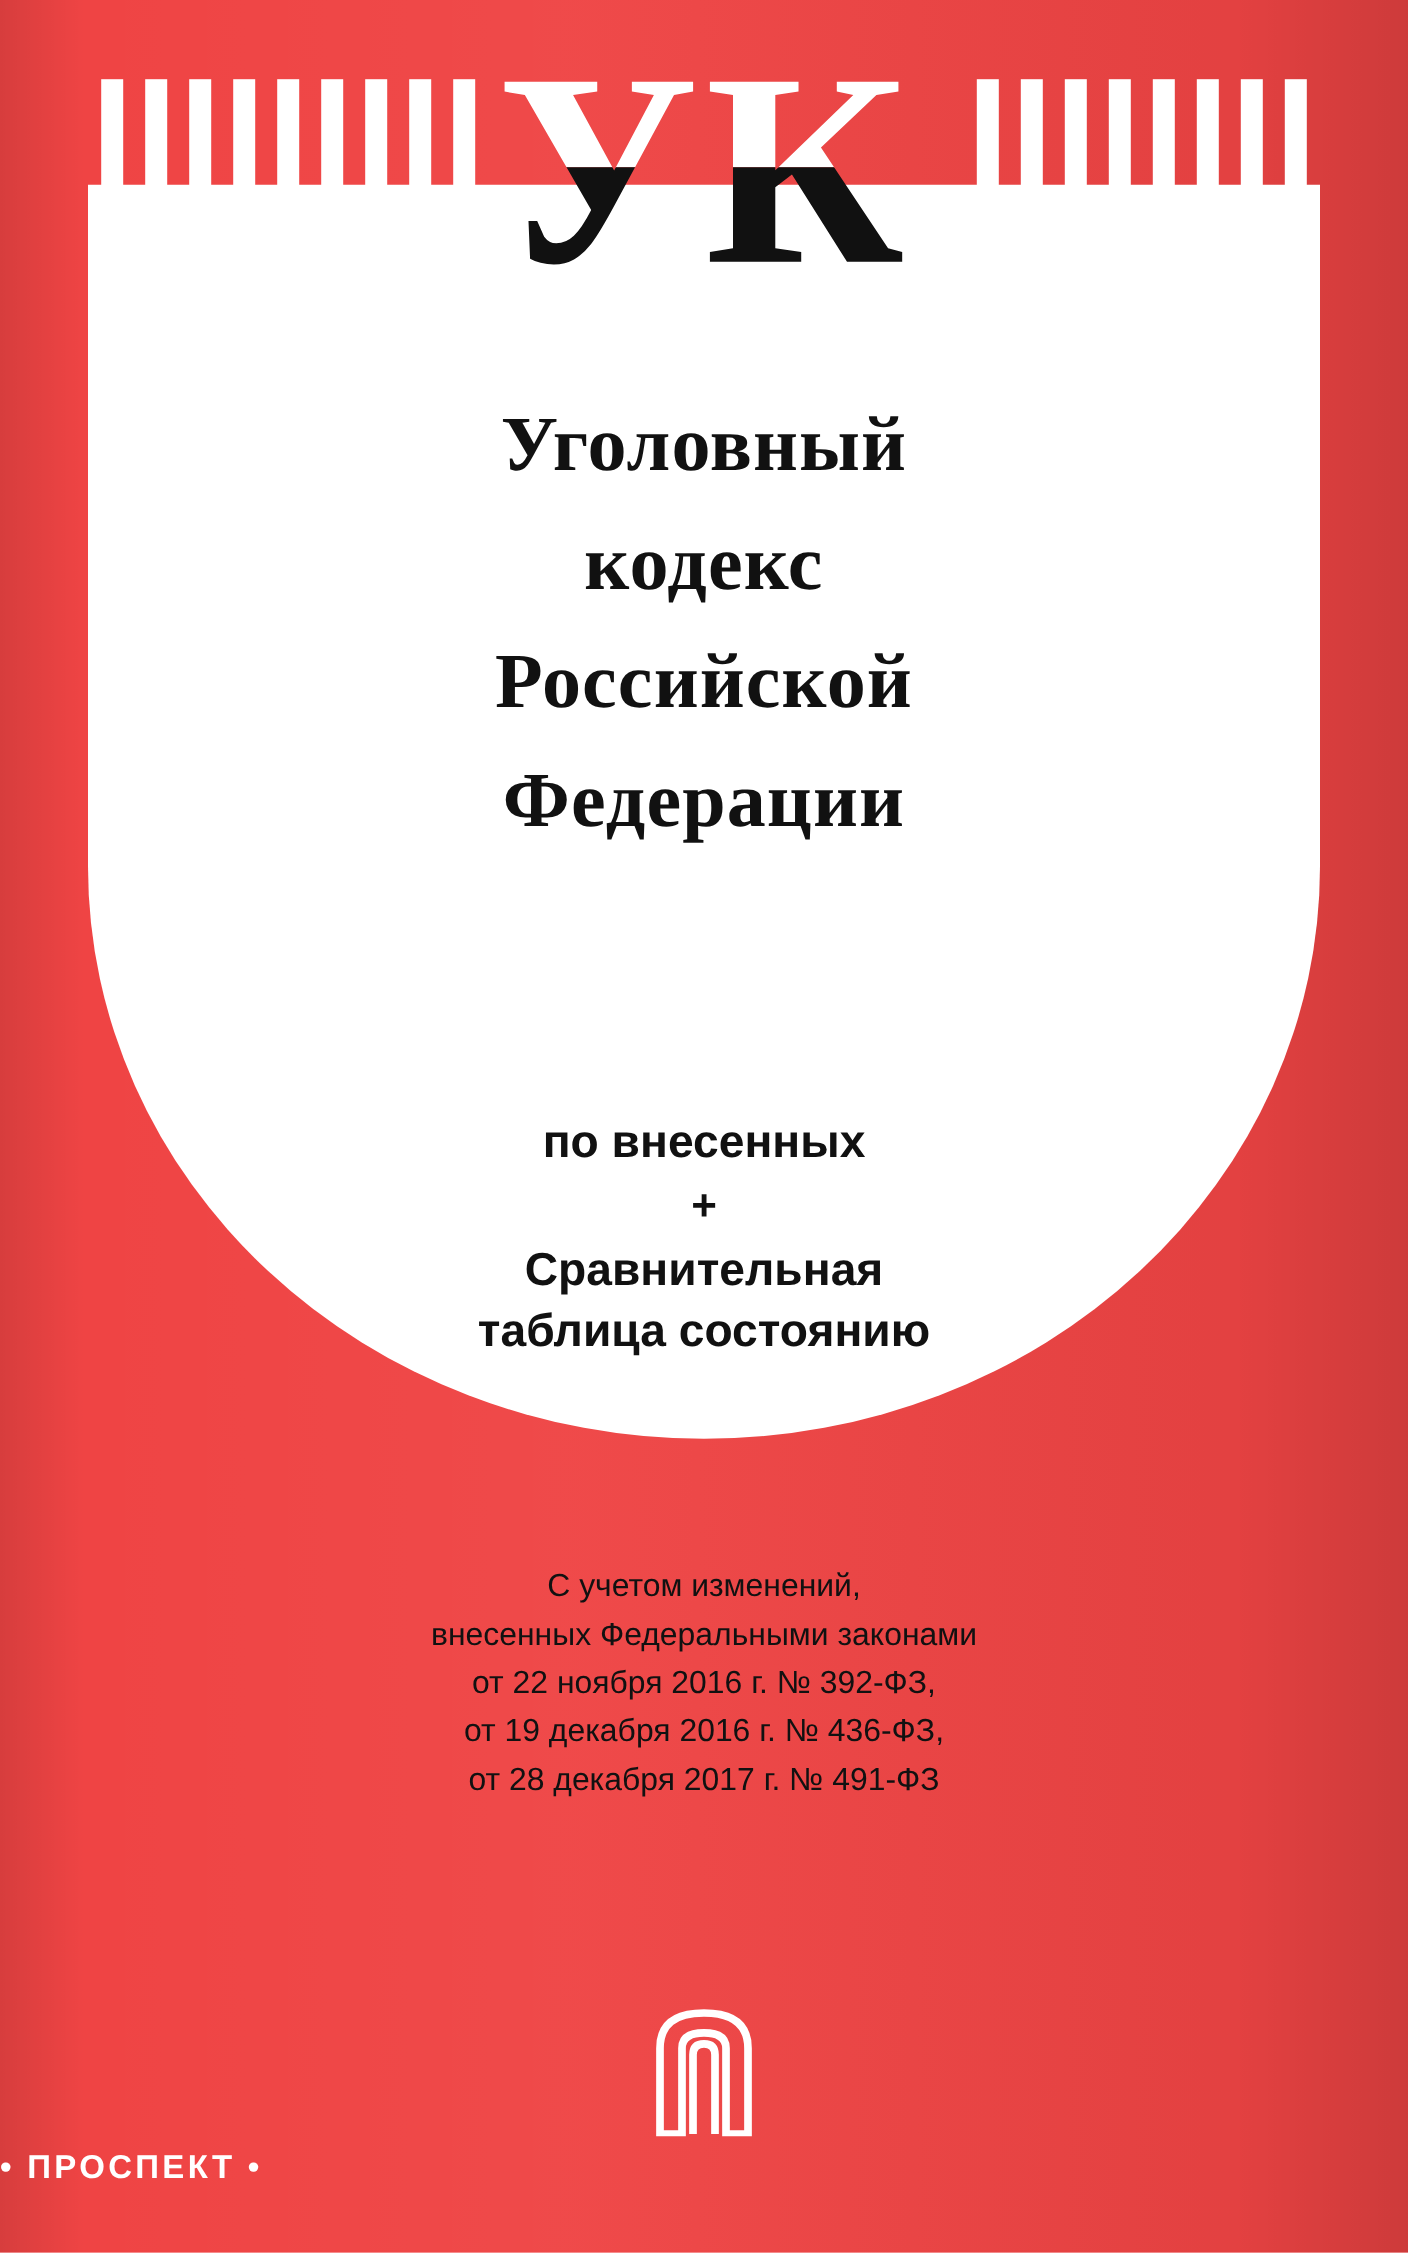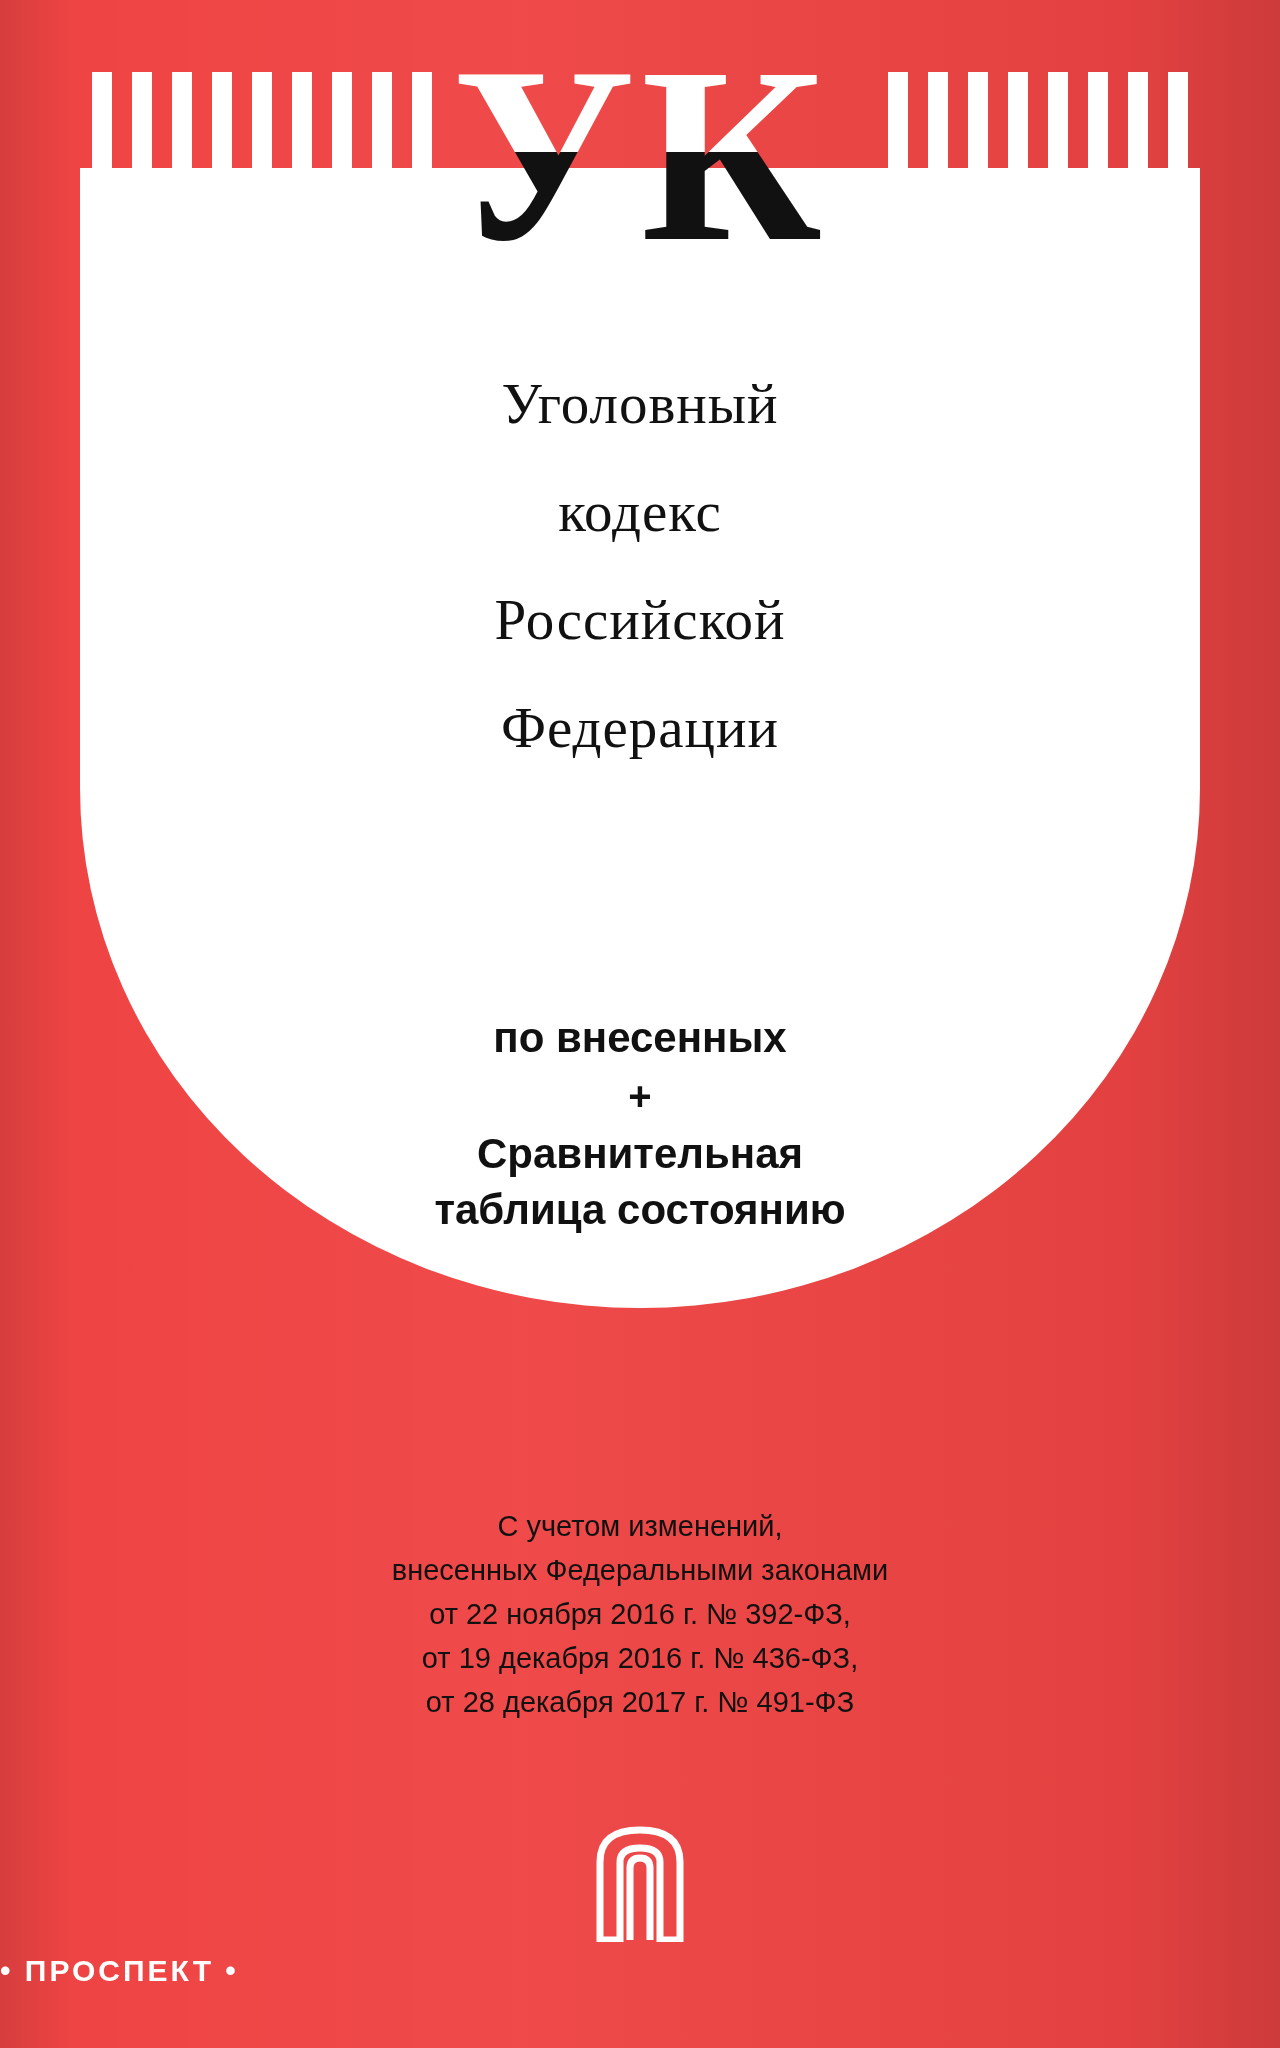--- a/index.html
+++ b/index.html
@@ -115,22 +115,22 @@
     position: absolute;
     top: 350px;
     left: 120px;
     width: 1040px;
     text-align: center;
     z-index: 5;
     font-family: "Liberation Serif", serif;
     color: #111111;
   }
   .title-line {
-    font-weight: 400;
-    font-size: 57px;
+    font-weight: 700;
+    font-size: 71px;
     line-height: 108px;
     letter-spacing: 1px;
   }
 
   
   .subtitle-block {
     position: absolute;
     top: 1010px;
     left: 140px;
     width: 1000px;
@@ -146,21 +146,21 @@
   }
   .plus {
     font-size: 40px;
     line-height: 60px;
     font-weight: 700;
   }
 
   
   .note-block {
     position: absolute;
-    top: 1504px;
+    top: 1420px;
     left: 240px;
     width: 800px;
     text-align: center;
     z-index: 5;
     color: #111111;
     font-family: "Liberation Sans", sans-serif;
   }
   .note-line {
     font-size: 29px;
     line-height: 44px;

